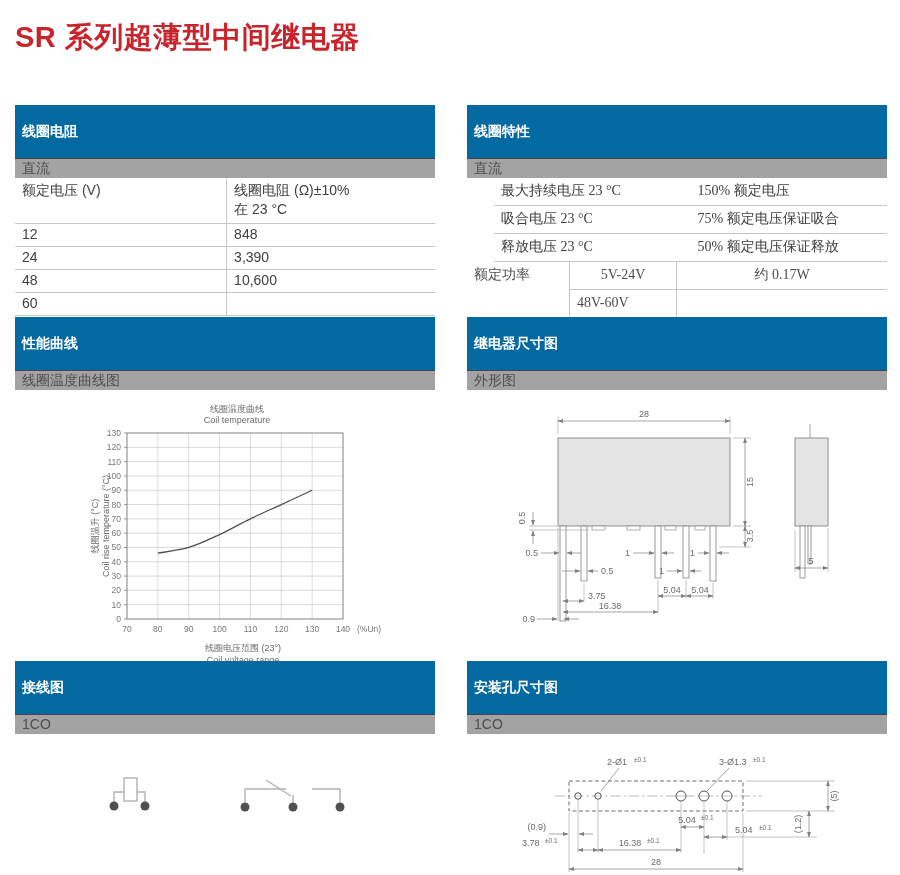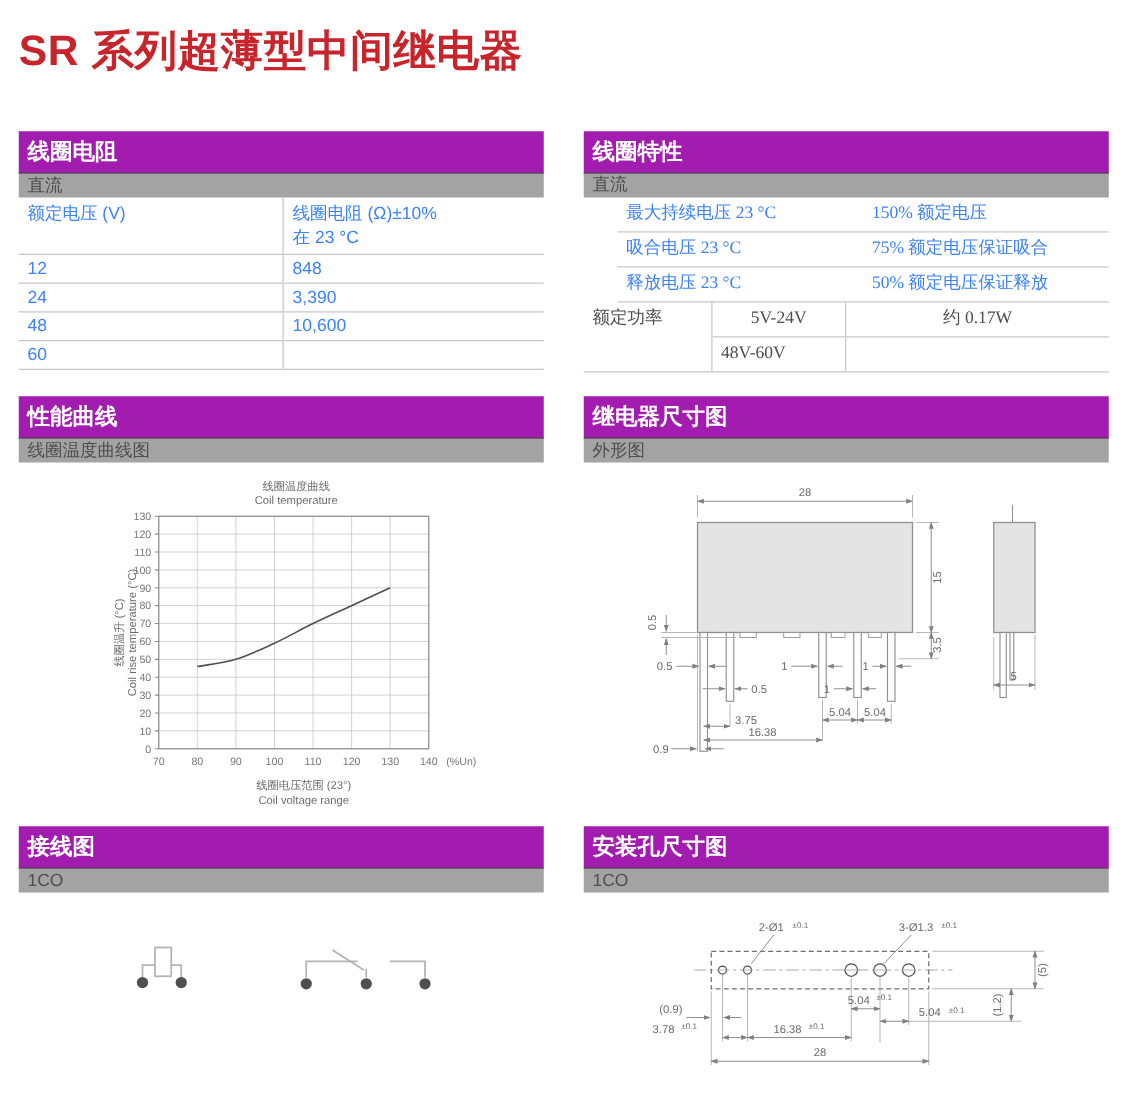--- a/index.html
+++ b/index.html
@@ -1,22 +1,22 @@
 <!DOCTYPE html>
 <html><head>
 <meta charset="utf-8">
 <style>
   html,body{margin:0;padding:0;background:#fff;}
   .page{position:relative;width:900px;height:875px;background:#fff;overflow:hidden;
         font-family:"Liberation Sans","DejaVu Sans",sans-serif;}
-  .title{position:absolute;left:15px;top:18px;font-size:34px;font-weight:bold;color:#c8242b;letter-spacing:0.5px;}
+  .title{position:absolute;left:15px;top:18px;font-size:29px;font-weight:bold;color:#c8242b;letter-spacing:0.5px;}
   .sec{position:absolute;width:420px;}
-  .sec-h{background:#a21caf;color:#ffffff;font-size:18px;font-weight:bold;line-height:17px;padding:8px 7px;border-bottom:1px solid #464646;}
+  .sec-h{background:#0369a1;color:#ffffff;font-size:14px;font-weight:bold;line-height:17px;padding:18px 7px;border-bottom:1px solid #464646;}
   .sec-sub{background:#a3a3a3;color:#4f4f4f;font-size:14px;line-height:17px;padding:1px 7px;}
-  .tr{display:flex;border-bottom:1px solid #c6c6c6;color:#3b82f6;font-size:14px;}
+  .tr{display:flex;border-bottom:1px solid #c6c6c6;color:#404040;font-size:14px;}
   .c{padding:0 7px;box-sizing:border-box;}
   .cr-head{height:45px;}
   .cr-head .c{padding-top:3px;line-height:19px;}
   .c1{width:50.5%;border-right:1px solid #c6c6c6;}
   .c2{width:49.5%;}
   .tr-d{height:22px;line-height:21px;}
   .tr-c{height:27px;line-height:26px;margin-left:27px;}
   .half{width:50%;}
   .tr-rated{display:flex;border-bottom:1px solid #c6c6c6;color:#4d4d4d;font-size:14px;}
   .rp-label{width:24.5%;border-right:1px solid #c6c6c6;line-height:26px;}

